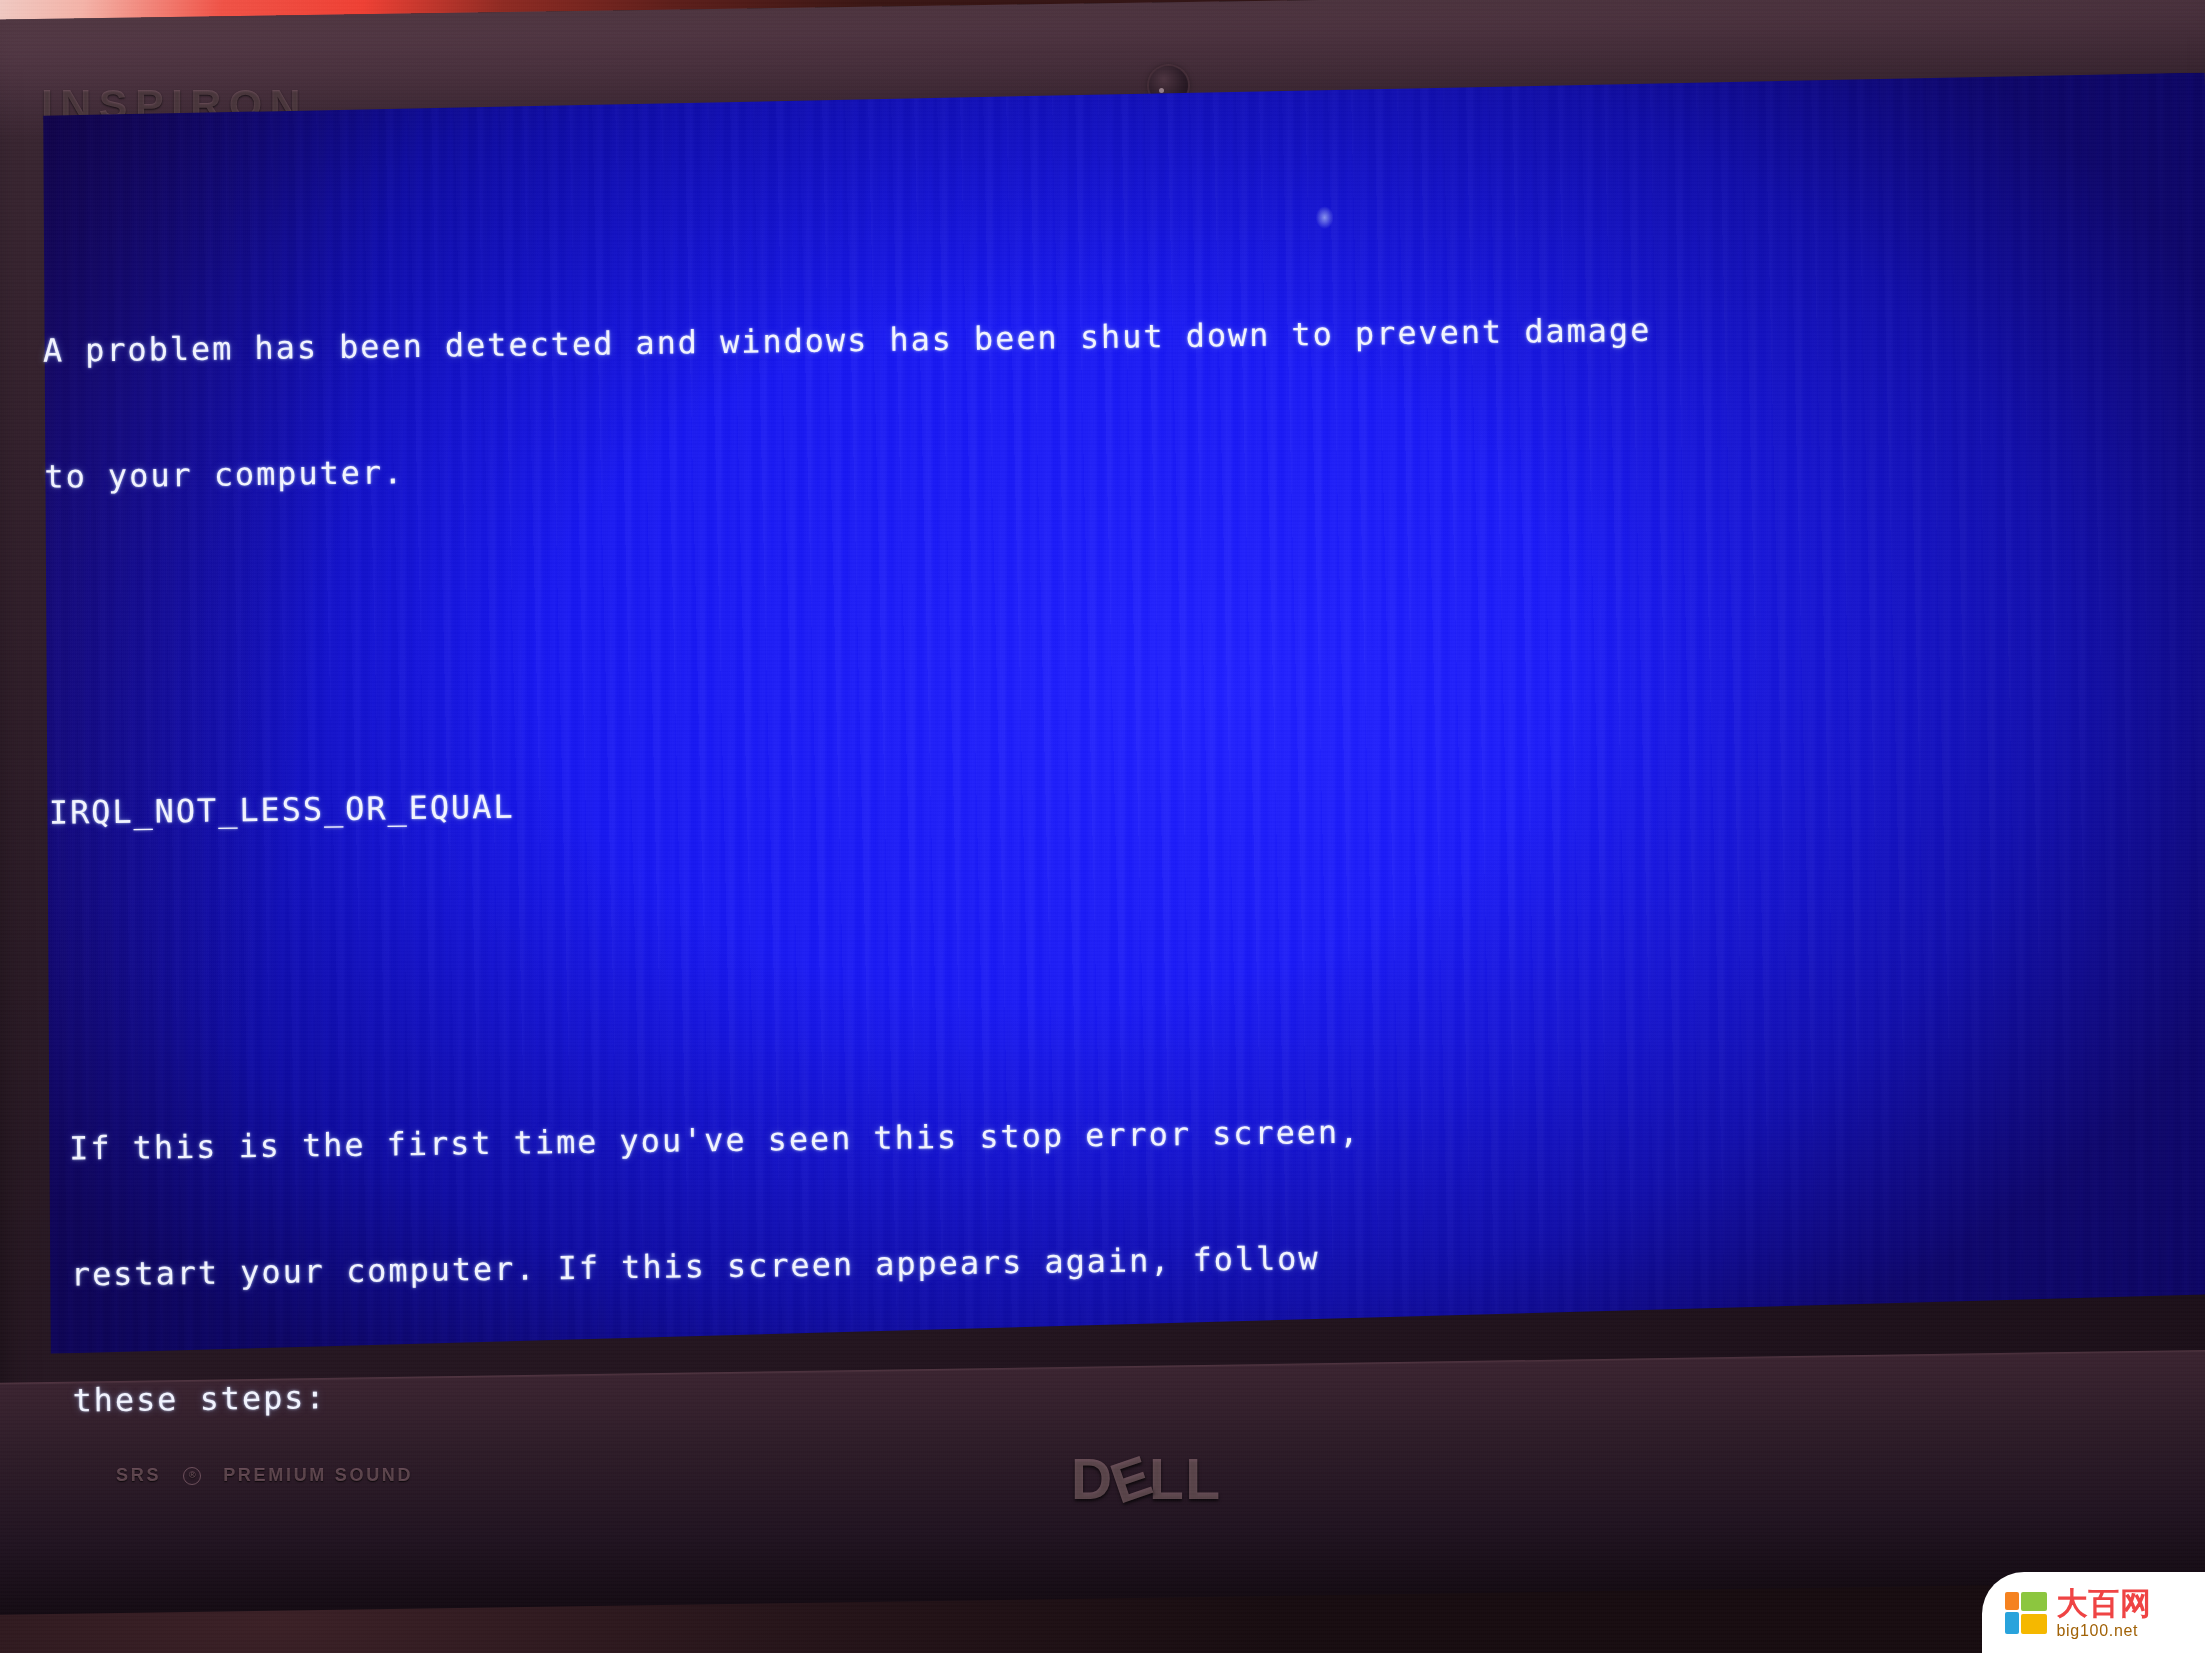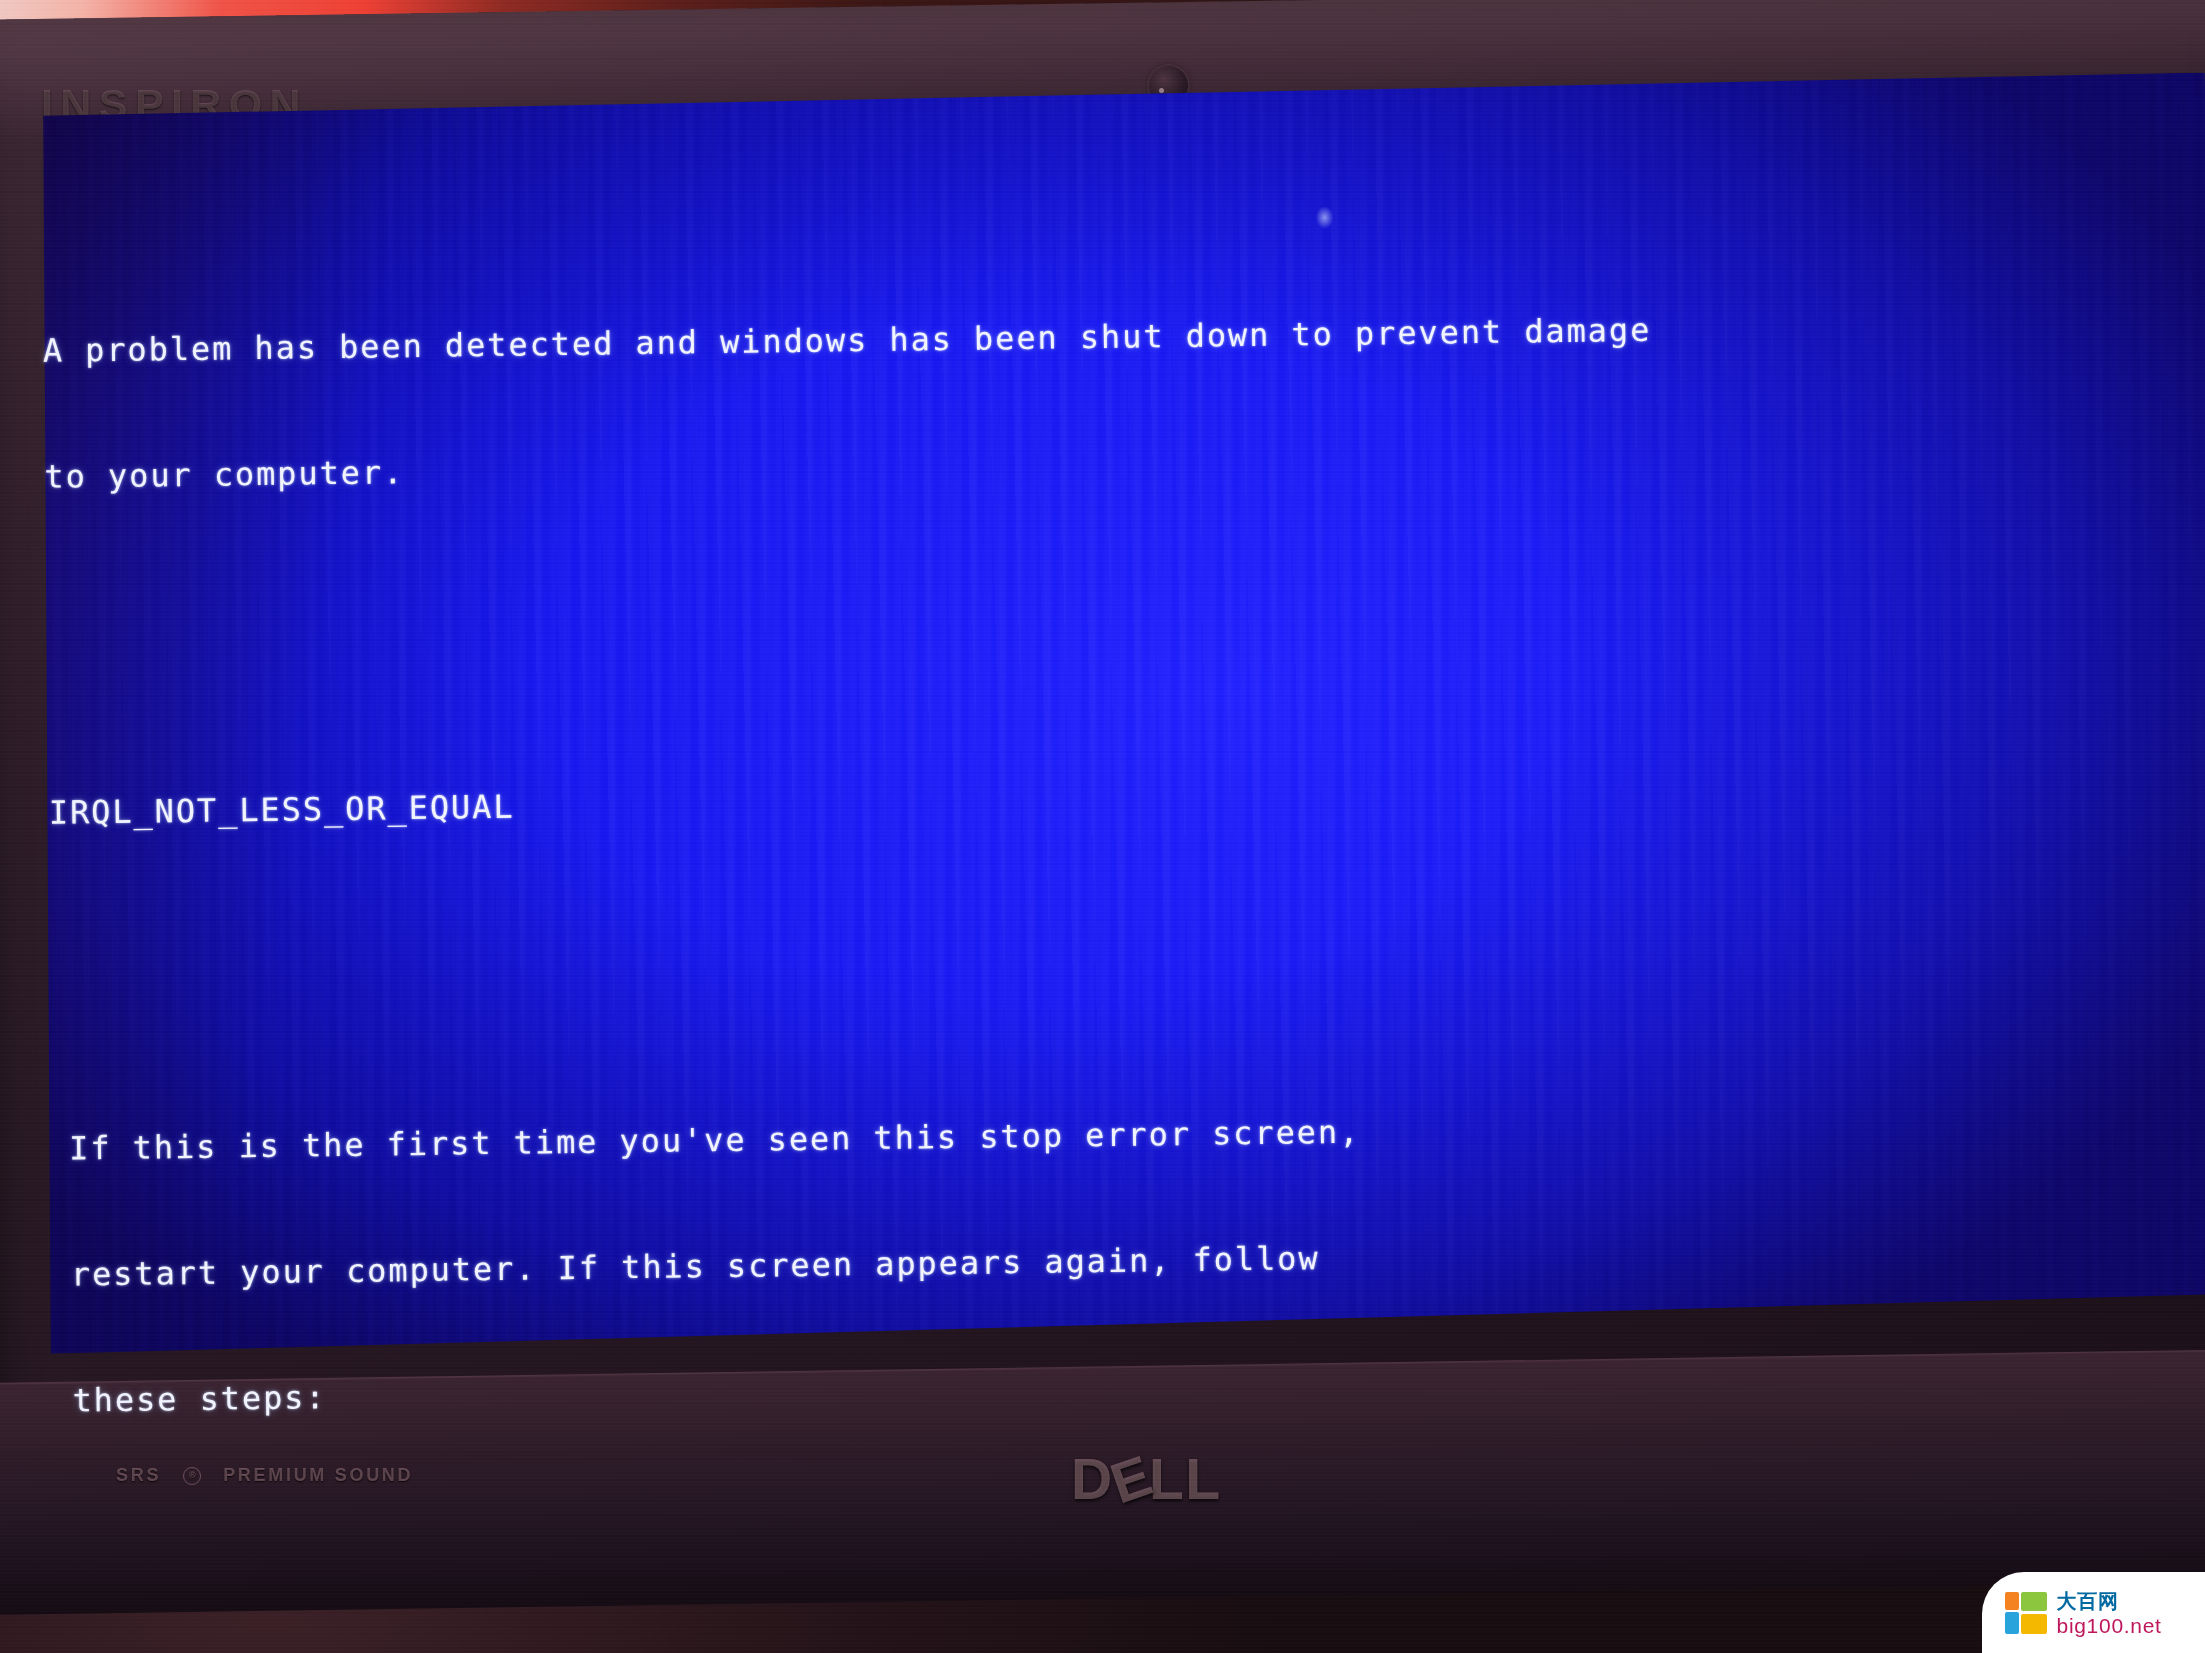--- a/index.html
+++ b/index.html
@@ -169,22 +169,22 @@
     background:#fff;border-top-left-radius:42px;
     display:flex;align-items:center;gap:9.5px;padding-left:23px;box-sizing:border-box;
   }
   .wm-logo{position:relative;width:42px;height:42px;flex:0 0 auto;}
   .wm-logo i{position:absolute;display:block;border-radius:2px;}
   .wm-b1{left:0;top:0;width:13.5px;height:17.6px;background:#f58220;}
   .wm-b2{left:0;top:20px;width:13.5px;height:21.6px;background:#29a3dc;}
   .wm-b3{left:16px;top:0;width:26px;height:19px;background:#8cc63f;border-radius:2px 9.5px 9.5px 2px;}
   .wm-b4{left:16px;top:21.6px;width:26px;height:20px;background:#f5b800;border-radius:2px 10px 10px 2px;}
   .wm-text{display:flex;flex-direction:column;line-height:1;}
-  .wm-cn{font-family:"DejaVu Sans","Liberation Sans",sans-serif;font-size:20px;font-weight:700;color:#0369a1;letter-spacing:0.7px;}
-  .wm-en{font-family:"Liberation Sans",sans-serif;font-size:21px;color:#be185d;letter-spacing:0.7px;margin-top:4px;}
+  .wm-cn{font-family:"DejaVu Sans","Liberation Sans",sans-serif;font-size:31px;font-weight:700;color:#ef4444;letter-spacing:0.7px;text-align:center;}
+  .wm-en{font-family:"Liberation Sans",sans-serif;font-size:16px;color:#a16207;letter-spacing:0.7px;margin-top:4px;}
 
   
   .grain{
     position:absolute;inset:0;pointer-events:none;opacity:.30;
     background-image:
       repeating-linear-gradient(0deg, rgba(255,255,255,.03) 0 0.7px, rgba(0,0,0,.03) 0.7px 1.4px),
       repeating-linear-gradient(90deg, rgba(255,255,255,.02) 0 0.7px, rgba(0,0,0,.02) 0.7px 2px);
   }
 </style>
 </head>

